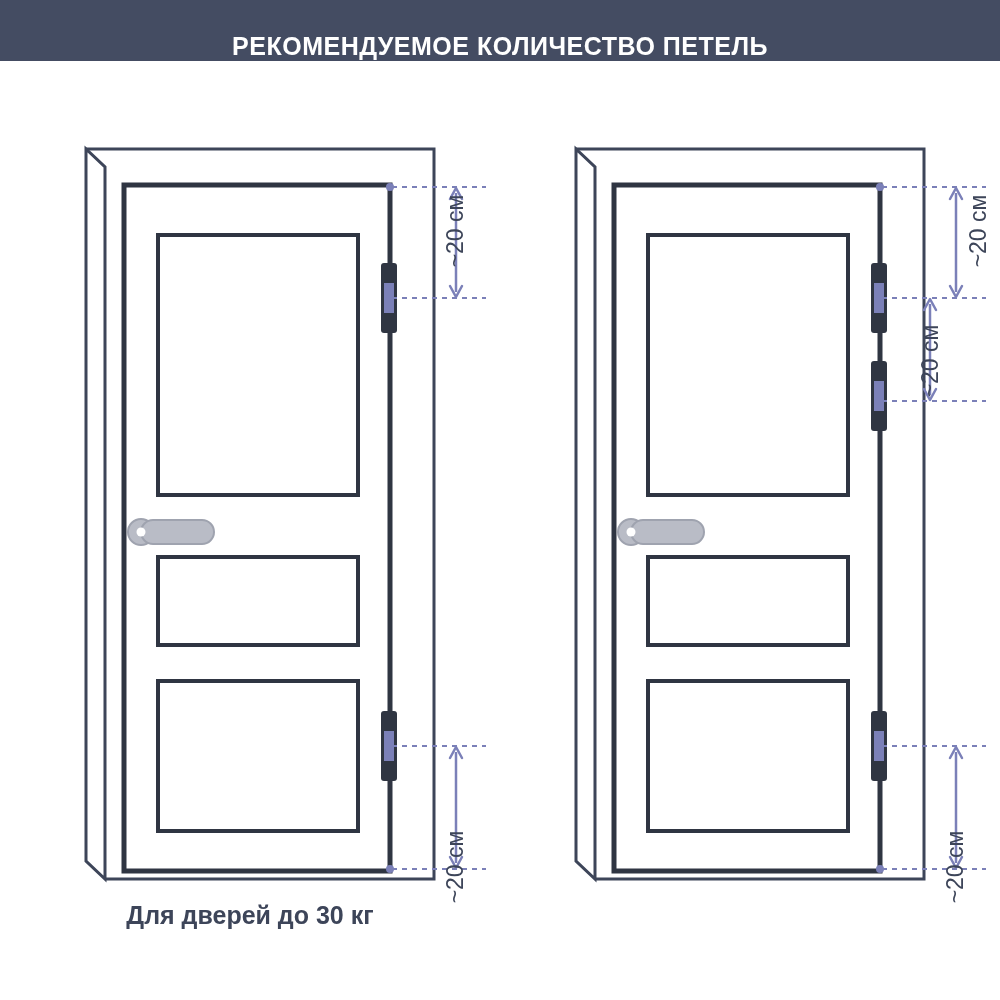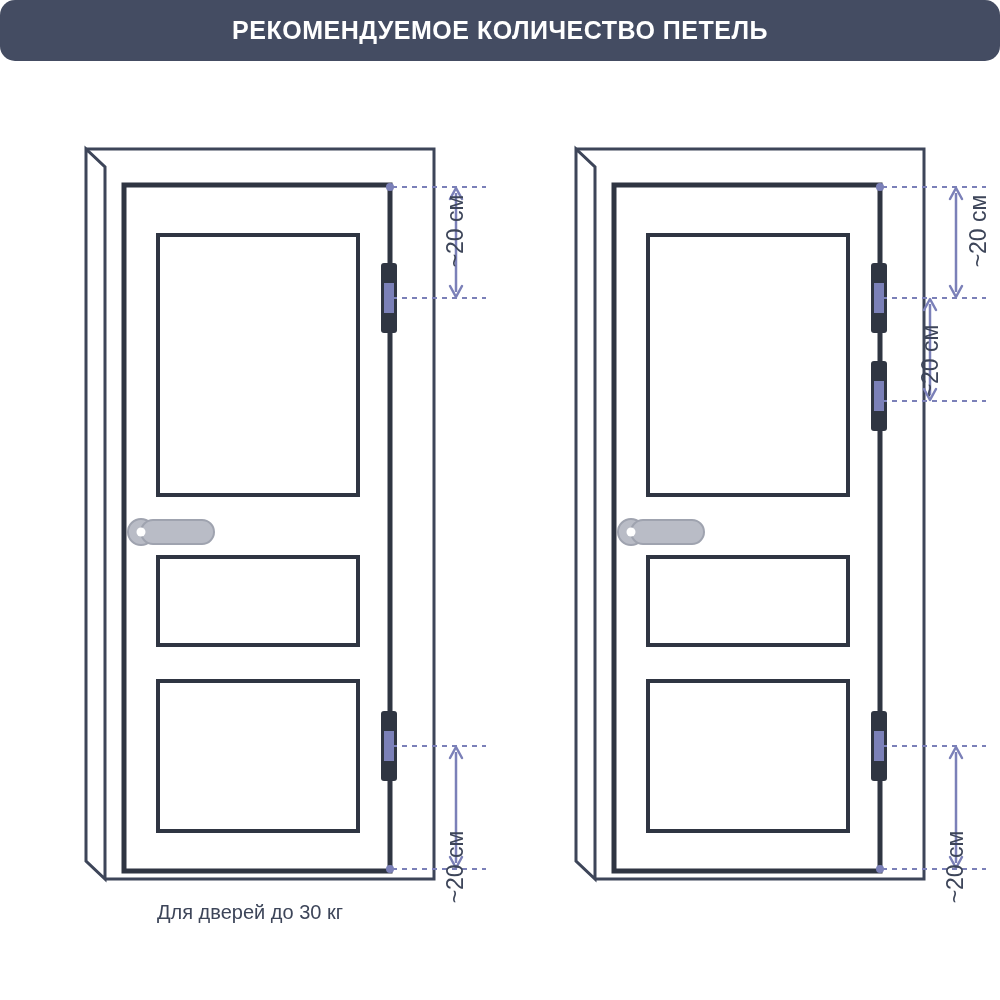--- a/index.html
+++ b/index.html
@@ -16,23 +16,22 @@
     overflow: hidden;
   }
   .header-bar {
     position: absolute;
     left: 0;
     top: 0;
     width: 1000px;
     height: 61px;
     background: #444c62;
     display: flex;
-    align-items: center;
+    align-items: flex-end;
     justify-content: center;
-    border-radius: 15px;
   }
   .header-title {
     color: #ffffff;
     font-size: 25px;
     font-weight: bold;
     letter-spacing: 0.5px;
     text-transform: uppercase;
     font-family: "Liberation Sans", sans-serif;
   }
   .stage {
@@ -50,22 +49,22 @@
   }
   .panel-left  { left: 0; }
   .panel-right { left: 500px; }
 
   .caption {
     position: absolute;
     left: 0;
     top: 840px;
     width: 500px;
     text-align: center;
-    font-size: 20px;
-    font-weight: normal;
+    font-size: 25px;
+    font-weight: bold;
     color: #3d4559;
   }
   svg { display: block; }
 </style>
 </head>
 <body>
 
 <div class="header-bar">
   <div class="header-title">Рекомендуемое количество петель</div>
 </div>

